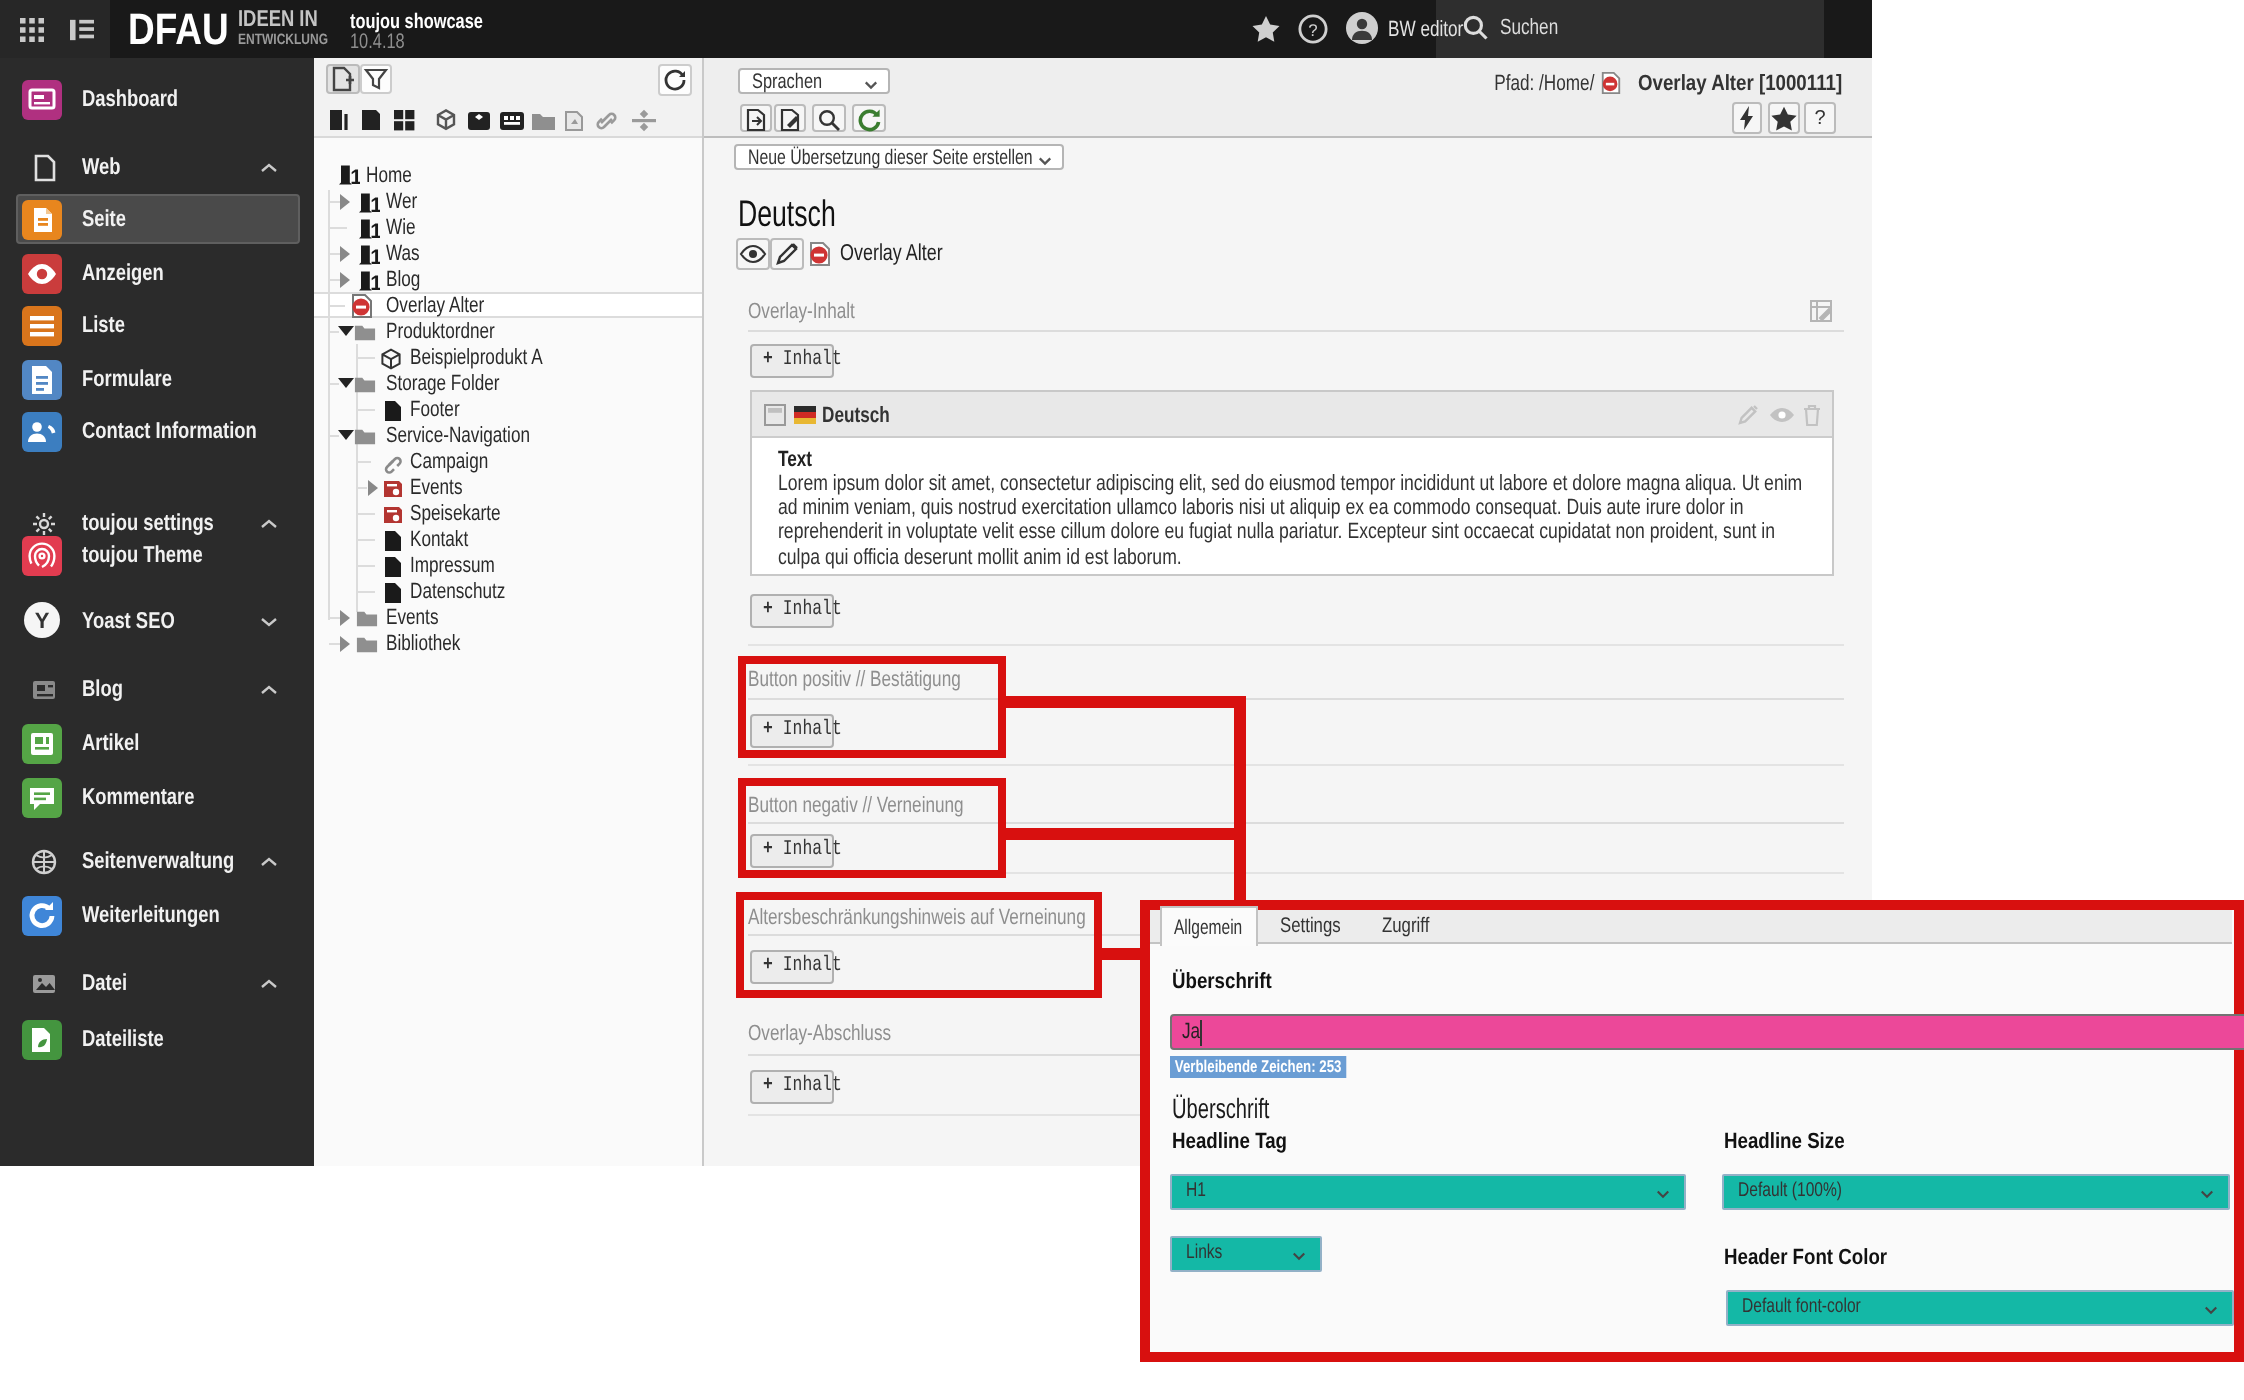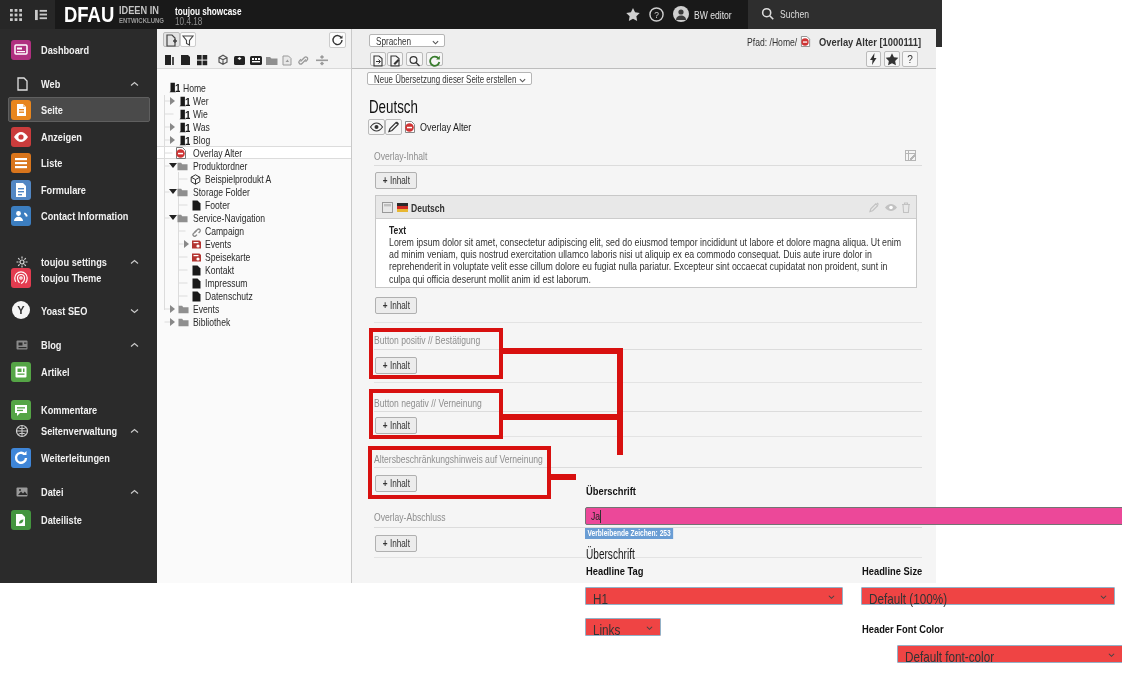--- a/index.html
+++ b/index.html
@@ -4,21 +4,21 @@
 <style>
 * { margin:0; padding:0; box-sizing:border-box; }
 html,body { width:1122px; height:700px; background:#fff; font-family:"Liberation Sans", sans-serif; }
 #app { position:relative; width:1122px; height:700px; overflow:hidden; background:#fff; }
 .abs { position:absolute; }
 .cx { display:inline-block; transform:scaleX(0.78); transform-origin:0 50%; white-space:nowrap; }
 .cxr { display:inline-block; transform:scaleX(0.78); transform-origin:100% 50%; white-space:nowrap; }
 
 #topbar { left:0; top:0; width:936px; height:29px; background:#191919; }
 #tb-left { left:0; top:0; width:55px; height:29px; background:#272727; }
-#tb-search { left:748px; top:0; width:194px; height:47px; background:#2e2e2e; color:#ddd; font-size:11px;text-decoration:underline; }
+#tb-search { left:718px; top:0; width:194px; height:47px; background:#2e2e2e; color:#ddd; font-size:11px;text-decoration:underline; }
 #dfau { left:64px; top:2px; color:#fff; font-size:22px; font-weight:bold; transform:scaleX(0.84); transform-origin:0 50%; }
 #ideen { left:119px; top:6px; color:#c4c4c4; font-size:11.5px; font-weight:bold; line-height:9px; transform:scaleX(0.8); transform-origin:0 0; }
 #ideen .sub { font-size:7.5px; color:#9a9a9a; }
 #sitename { left:175px; top:6px; color:#fff; font-size:10.5px; font-weight:bold; line-height:10px; }
 #sitename .ver { color:#8f8f8f; font-weight:normal; }
 
 #sidebar { left:0; top:29px; width:157px; height:554px; background:#2b2b2b; }
 .mrow { position:absolute; left:0; width:184px; height:24px; }
 .mtile { position:absolute; left:11px; top:2px; width:20px; height:20px; border-radius:3px; }
 .mlabel { position:absolute; left:41px; top:0; height:24px; line-height:24px; color:#f1f1f1; font-size:11.5px; font-weight:bold; white-space:nowrap; transform:scaleX(0.80); transform-origin:0 50%; }
@@ -34,36 +34,36 @@
 .tico { position:absolute; width:11px; height:11px; }
 .texp { position:absolute; width:0; height:0; }
 .exp-r { border-left:5px solid #888; border-top:4px solid transparent; border-bottom:4px solid transparent; }
 .exp-d { border-top:5px solid #222; border-left:4px solid transparent; border-right:4px solid transparent; }
 
 #docheader { left:352px; top:29px; width:584px; height:40px; background:#eee; border-bottom:1px solid #bdbdbd; }
 #content { left:352px; top:69px; width:584px; height:514px; background:#f5f5f5; }
 .sel { position:absolute; background:#fff; border:1px solid #b5b5b5; border-radius:2px; font-size:10.5px; color:#333; }
 .sel .tx { position:absolute; left:6px; top:0; line-height:inherit; white-space:nowrap; transform:scaleX(0.78); transform-origin:0 50%; }
 .chev { position:absolute; width:7px; height:7px; }
-.btn-inhalt { position:absolute; width:42px; height:17px; background:#ececec; border:1px solid #b0b0b0; border-radius:2px; font-size:10.5px; color:#333; line-height:15px; text-align:center; }
+.btn-inhalt { position:absolute; width:42px; height:17px; background:#ececec; border:1px solid #b0b0b0; border-radius:2px; font-size:10.5px; color:#333; line-height:15px; text-align:center;font-family:Liberation Mono, monospace; }
 .btn-inhalt span { display:inline-block; transform:scaleX(0.78); transform-origin:50% 50%; white-space:nowrap; }
 .sec-lbl { position:absolute; color:#8e8e8e; font-size:11px; white-space:nowrap; transform:scaleX(0.78); transform-origin:0 50%; }
 .sec-div { position:absolute; height:1px; background:#dcdcdc; }
 .icon-btn { position:absolute; background:#f6f6f6; border:1px solid #bbb; border-radius:2px; }
 
 .red { position:absolute; background:#d8100f; }
 .redbox { position:absolute; border:4px solid #d8100f; }
 
 #modal { left:570px; top:450px; width:552px; height:231px; border:5px solid #d8100f; background:#fafafa; }
 #mtabs { position:absolute; left:0; top:0; width:541px; height:17px; background:#ececec; border-bottom:1px solid #c3c3c3; }
 .mtab { position:absolute; top:0; height:17px; line-height:17px; font-size:10.5px; color:#333; white-space:nowrap; }
 .mtab span { display:inline-block; transform:scaleX(0.80); transform-origin:0 50%; white-space:nowrap; }
 #mtab-active { left:5px; top:-2px; width:49px; background:#fbfbfb; border:1px solid #c3c3c3; border-bottom:0; height:20px; text-align:center; }
 .flabel { position:absolute; font-size:11px; font-weight:bold; color:#111; white-space:nowrap; transform:scaleX(0.85); transform-origin:0 50%; }
-.fsel { position:absolute; height:18px; background:#ef4444; border:1px solid #93b1c7; border-radius:1px; font-size:15px; color:#333; }
+.fsel { position:absolute; height:18px; background:#14b8a6; border:1px solid #93b1c7; border-radius:1px; font-size:10px; color:#333; }
 .fsel .tx { position:absolute; left:7px; top:2px; white-space:nowrap; transform:scaleX(0.78); transform-origin:0 50%; }
 </style>
 </head>
 <body>
 <div id="app">
 
   <div class="abs" id="topbar"></div>
   <div class="abs" id="tb-left"></div>
   <div class="abs" id="tb-search">
     <svg class="abs" style="left:13px;top:7px" width="14" height="14" viewBox="0 0 16 16">
@@ -251,21 +251,21 @@
         <svg width="20" height="20" viewBox="0 0 20 20">
             <rect x="4.5" y="4.5" width="11" height="11" rx="1" fill="#fff"></rect>
             <rect x="6.5" y="6.5" width="4" height="3.5" fill="#55a546"></rect>
             <rect x="6.5" y="11.5" width="7" height="1.3" fill="#55a546"></rect>
             <rect x="12" y="6.5" width="1.5" height="3.5" fill="#55a546"></rect>
           </svg>
       </div>
       <span class="mlabel">Artikel</span>
     </div>
 
-    <div class="mrow" style="top:398px">
+    <div class="mrow" style="top:387px">
       <div class="mtile" style="background:#55a546">
         <svg width="20" height="20" viewBox="0 0 20 20">
             <path d="M4 5h12v8H9l-3 3v-3H4z" fill="#fff"></path>
             <rect x="6" y="7.2" width="8" height="1.3" fill="#55a546"></rect>
             <rect x="6" y="9.8" width="6" height="1.3" fill="#55a546"></rect>
           </svg>
       </div>
       <span class="mlabel">Kommentare</span>
     </div>
 
@@ -667,20 +667,26 @@
   <div id="annos">
     <div class="redbox" style="left:369px;top:328px;width:134px;height:51px"></div>
     <div class="redbox" style="left:369px;top:389px;width:134px;height:50px"></div>
     <div class="redbox" style="left:368px;top:446px;width:183px;height:53px"></div>
     <div class="red" style="left:499px;top:348px;width:123px;height:6px"></div>
     <div class="red" style="left:617px;top:348px;width:6px;height:107px"></div>
     <div class="red" style="left:502px;top:414px;width:120px;height:6px"></div>
     <div class="red" style="left:551px;top:474px;width:25px;height:6px"></div>
   </div>
 
+  <div class="abs" id="modal">
+    <div id="mtabs"></div>
+    <div class="mtab" id="mtab-active" style="line-height:21px"><span style="display:inline-block;transform:scaleX(0.74);transform-origin:50% 50%">Allgemein</span></div>
+    <div class="mtab" style="left:65px"><span>Settings</span></div>
+    <div class="mtab" style="left:116px"><span>Zugriff</span></div>
+  </div>
   <div id="modalitems">
     <div class="flabel" style="left:586px;top:485px">Überschrift</div>
     <div class="abs" style="left:585px;top:507px;width:589px;height:18px;background:#ec4899;border:1px solid #737373;border-radius:2px">
       <span class="abs" style="left:5px;top:2px;font-size:11px;color:#222"><span class="cx">Ja</span></span>
       <span class="abs" style="left:14px;top:2px;width:1px;height:13px;background:#333"></span>
       <svg class="abs" style="right:8px;top:5px" width="8" height="8" viewBox="0 0 8 8">
           <path d="M1 1l6 6M7 1l-6 6" stroke="#b5b5b5" stroke-width="1.3"></path>
         </svg>
     </div>
     <div class="abs" style="left:585px;top:528px;width:113px;height:11px;background:#6a9dd4;color:#fff;font-size:8.5px;font-weight:bold;line-height:11px;text-align:center;transform:scaleX(0.78);transform-origin:0 0;white-space:nowrap">Verbleibende Zeichen: 253</div>
@@ -700,20 +706,20 @@
         </svg>
       </div>
     <div class="flabel" style="left:586px;top:623px">Ausrichtung:</div>
     <div class="flabel" style="left:862px;top:623px">Header Font Color</div>
     <div class="fsel" style="left:585px;top:618px;width:76px">
         <span class="tx">Links</span>
       <svg class="chev" style="right:7px;top:6px" viewBox="0 0 8 6">
           <path d="M1 1l3 3 3-3" fill="none" stroke="#444" stroke-width="1.2"></path>
         </svg>
       </div>
-    <div class="fsel" style="left:897px;top:645px;width:226px">
+    <div class="fsel" style="left:863px;top:645px;width:254px">
         <span class="tx">Default font-color</span>
       <svg class="chev" style="right:7px;top:6px" viewBox="0 0 8 6">
           <path d="M1 1l3 3 3-3" fill="none" stroke="#444" stroke-width="1.2"></path>
         </svg>
       </div>
   </div>
 </div>
 
 </body></html>

